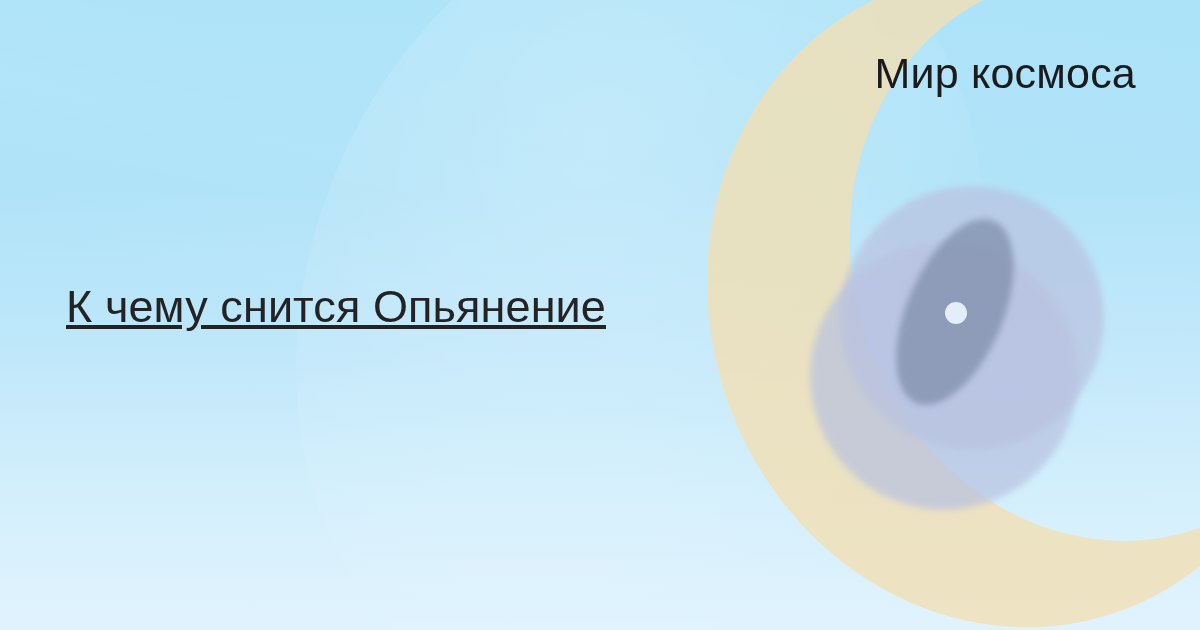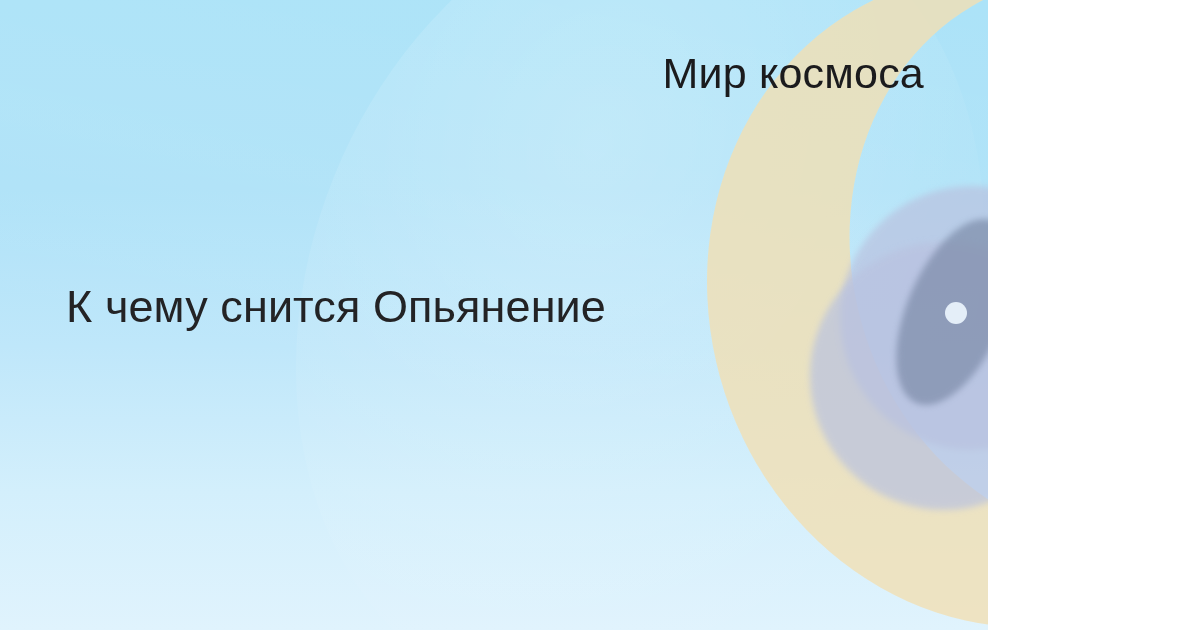--- a/index.html
+++ b/index.html
@@ -3,21 +3,21 @@
 <meta charset="utf-8">
 <title>Мир космоса — К чему снится Опьянение</title>
 <style>
   html, body {
     margin: 0;
     padding: 0;
     background: #ffffff;
   }
   #banner {
     position: relative;
-    width: 988px;
+    width: 1200px;
     height: 630px;
     overflow: hidden;
     font-family: "Liberation Sans", "DejaVu Sans", sans-serif;
     
     background:
       linear-gradient(192deg,
         rgba(255,255,255,0.00) 0%,
         rgba(255,255,255,0.06) 38%,
         rgba(255,255,255,0.00) 62%),
       linear-gradient(180deg,
@@ -77,20 +77,21 @@
     left: 66px;
     top: 252px;
     max-width: 700px;
     font-family: "Liberation Sans", "DejaVu Sans", sans-serif;
     font-size: 45px;
     font-weight: 400;
     color: #232325;
     line-height: 1.12;
     letter-spacing: 0.1px;
     white-space: nowrap;
+    text-decoration: underline;
   }
 </style>
 </head>
 <body>
 
 <div id="banner">
 
   <div class="art">
     <svg viewBox="0 0 1200 630" xmlns="http://www.w3.org/2000/svg" aria-hidden="true">
       <defs>

